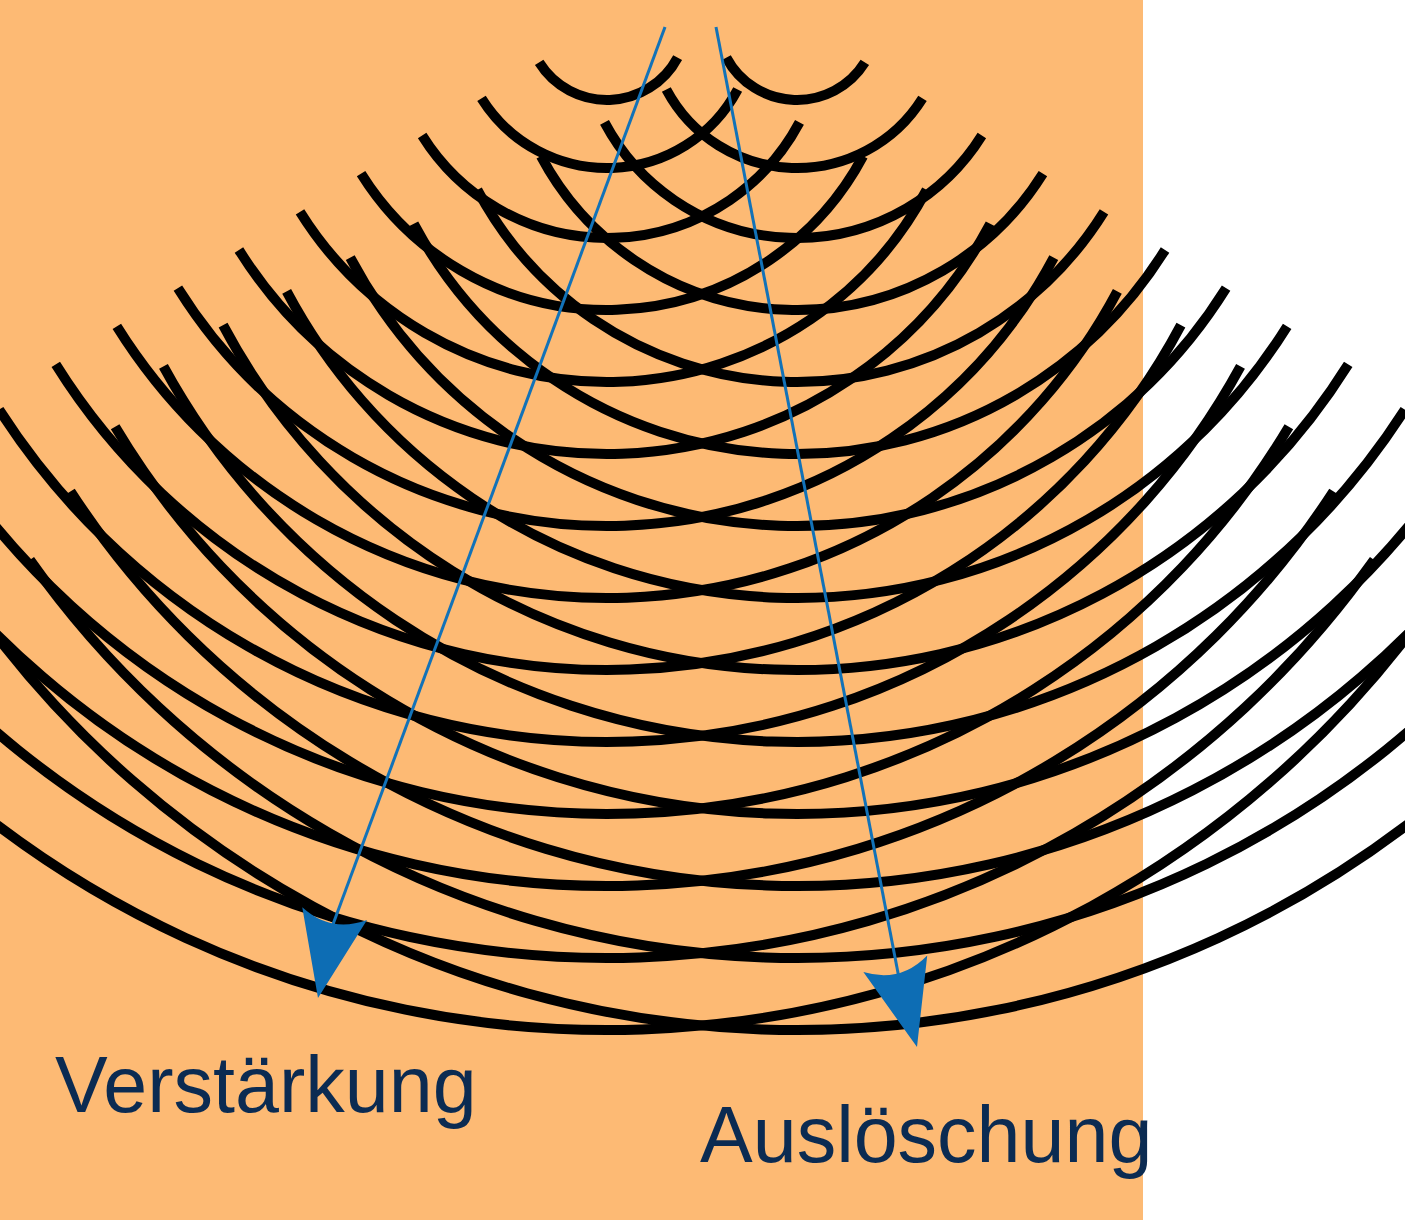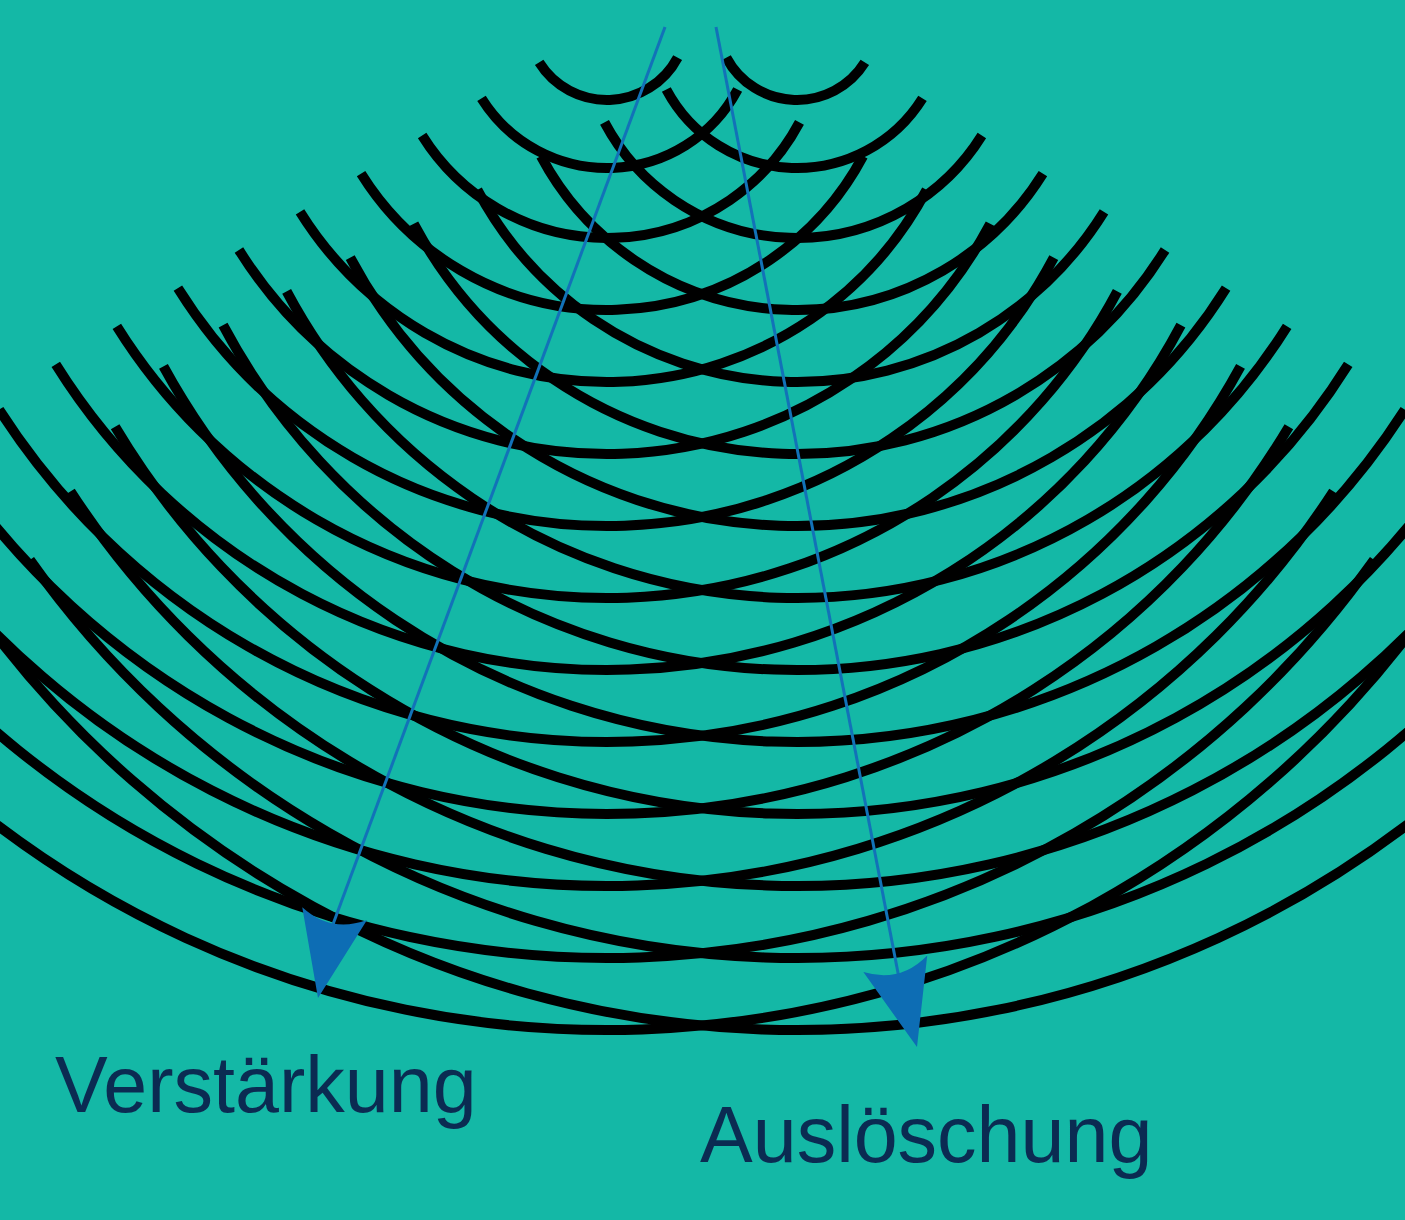--- a/index.html
+++ b/index.html
@@ -8,23 +8,23 @@
     background: #ffffff;
   }
   body {
     width: 1405px;
     height: 1220px;
     overflow: hidden;
     font-family: "Liberation Sans", sans-serif;
   }
   #stage {
     position: relative;
-    width: 1405px;
+    width: 1143px;
     height: 1220px;
-    background: #14b8a6;
+    background: #fdba74;
   }
   #diagram {
     position: absolute;
     left: 0;
     top: 0;
     width: 1405px;
     height: 1220px;
     display: block;
   }
   .wave-arc {

